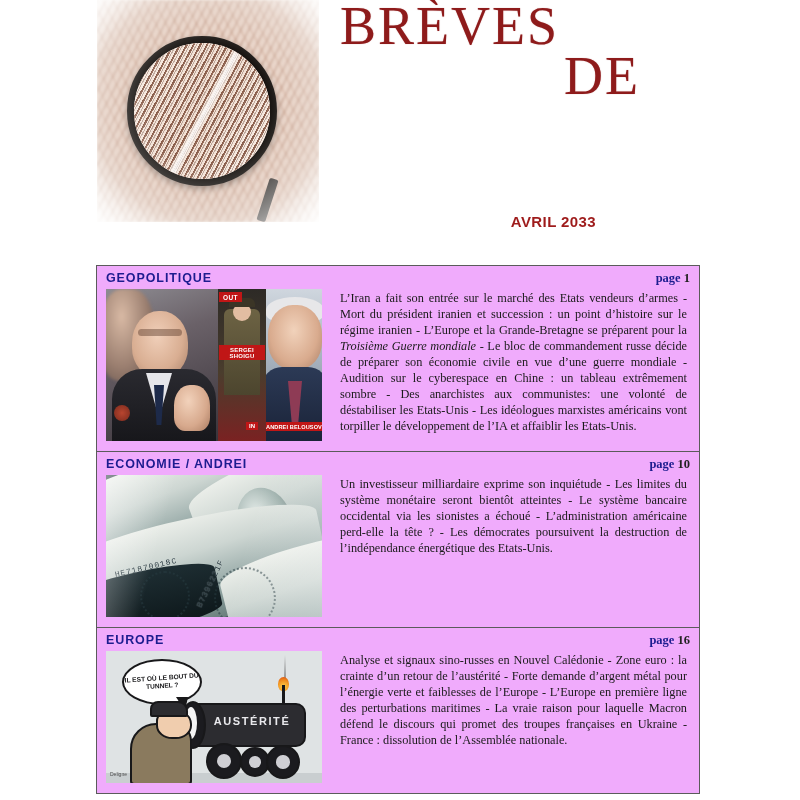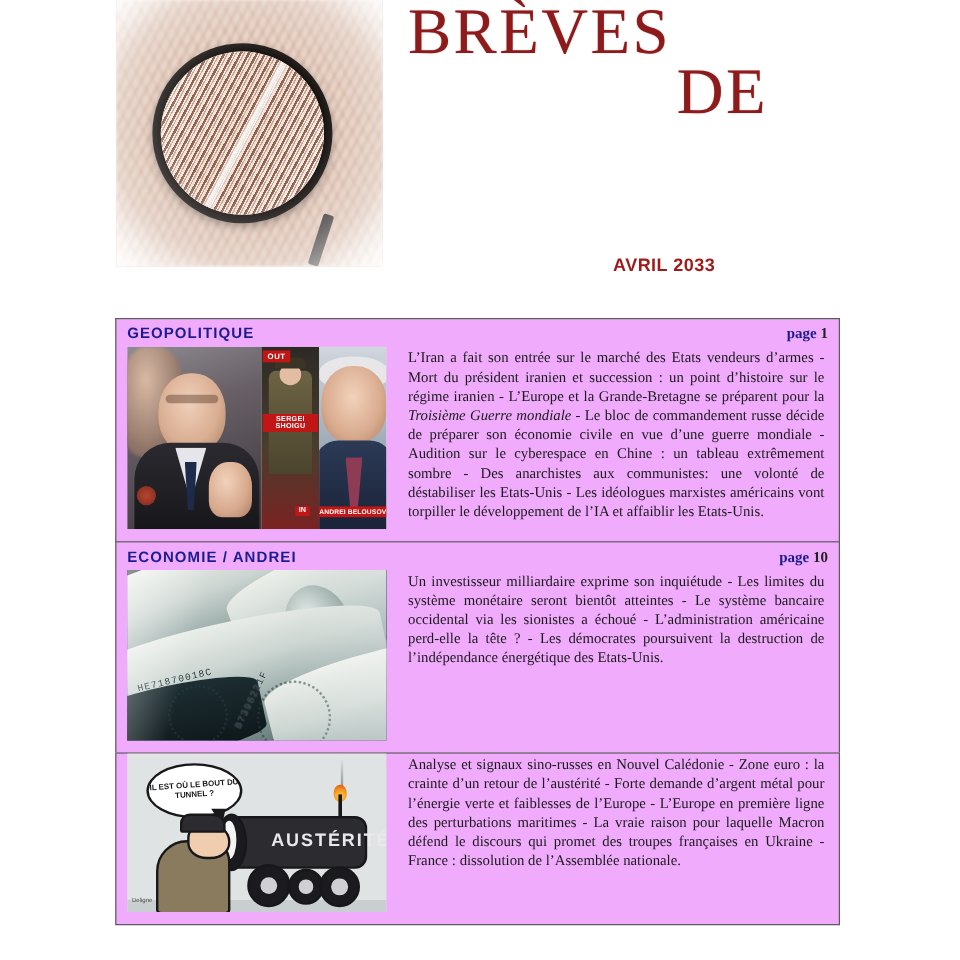--- a/index.html
+++ b/index.html
@@ -348,22 +348,22 @@
     border-left: 9px solid transparent; border-right: 3px solid transparent;
     border-top: 14px solid #18181a;
   }
   .fig-cartoon .cannon {
     position: absolute; left: 84px; top: 52px; width: 112px; height: 40px;
     background: #2c2c30; border: 2px solid #18181a; border-radius: 6px 10px 10px 6px;
   }
   .fig-cartoon .cannon-label {
     position: absolute; left: 100px; top: 64px; width: 92px;
     font-family: "Liberation Sans", sans-serif;
-    font-size: 15px; font-weight: bold; color: #e9e9ec;
-    letter-spacing: 1.6px; text-align: center; margin-left: 20px;
+    font-size: 11px; font-weight: bold; color: #e9e9ec;
+    letter-spacing: 1.6px; text-align: center;
   }
   .fig-cartoon .muzzle {
     position: absolute; left: 74px; top: 50px; width: 22px; height: 44px;
     background: #1b1b1f; border: 2px solid #18181a; border-radius: 50%;
   }
   .fig-cartoon .muzzle-in {
     position: absolute; left: 79px; top: 56px; width: 12px; height: 32px;
     background: #f4f4f4; border-radius: 50%;
   }
   .fig-cartoon .fuse {
@@ -496,20 +496,27 @@
         <div class="medallion m2"></div>
         <div class="serial s1">HE71870018C</div>
         <div class="serial s2">B7396221F</div>
         <div class="sheen"></div>
       </div>
       <div class="sec-text">Un investisseur milliardaire exprime son inquiétude - Les limites du système monétaire seront bientôt atteintes - Le système bancaire occidental via les sionistes a échoué - L’administration américaine perd-elle la tête ? - Les démocrates poursuivent la destruction de l’indépendance énergétique des Etats-Unis.</div>
     </div>
   </div>
 
   <div class="section">
+    <div class="sec-head">
+      <div class="sec-title">EUROPE</div>
+      <div class="sec-page">
+        <span>page</span>
+        <span class="pg-num">16</span>
+      </div>
+    </div>
     <div class="sec-body">
       <div class="sec-figure fig-cartoon">
         <div class="ground"></div>
         <div class="bubble">
           <span>IL EST OÙ LE BOUT DU TUNNEL ?</span>
         </div>
         <div class="smoke"></div>
         <div class="flame"></div>
         <div class="fuse"></div>
         <div class="cannon"></div>

